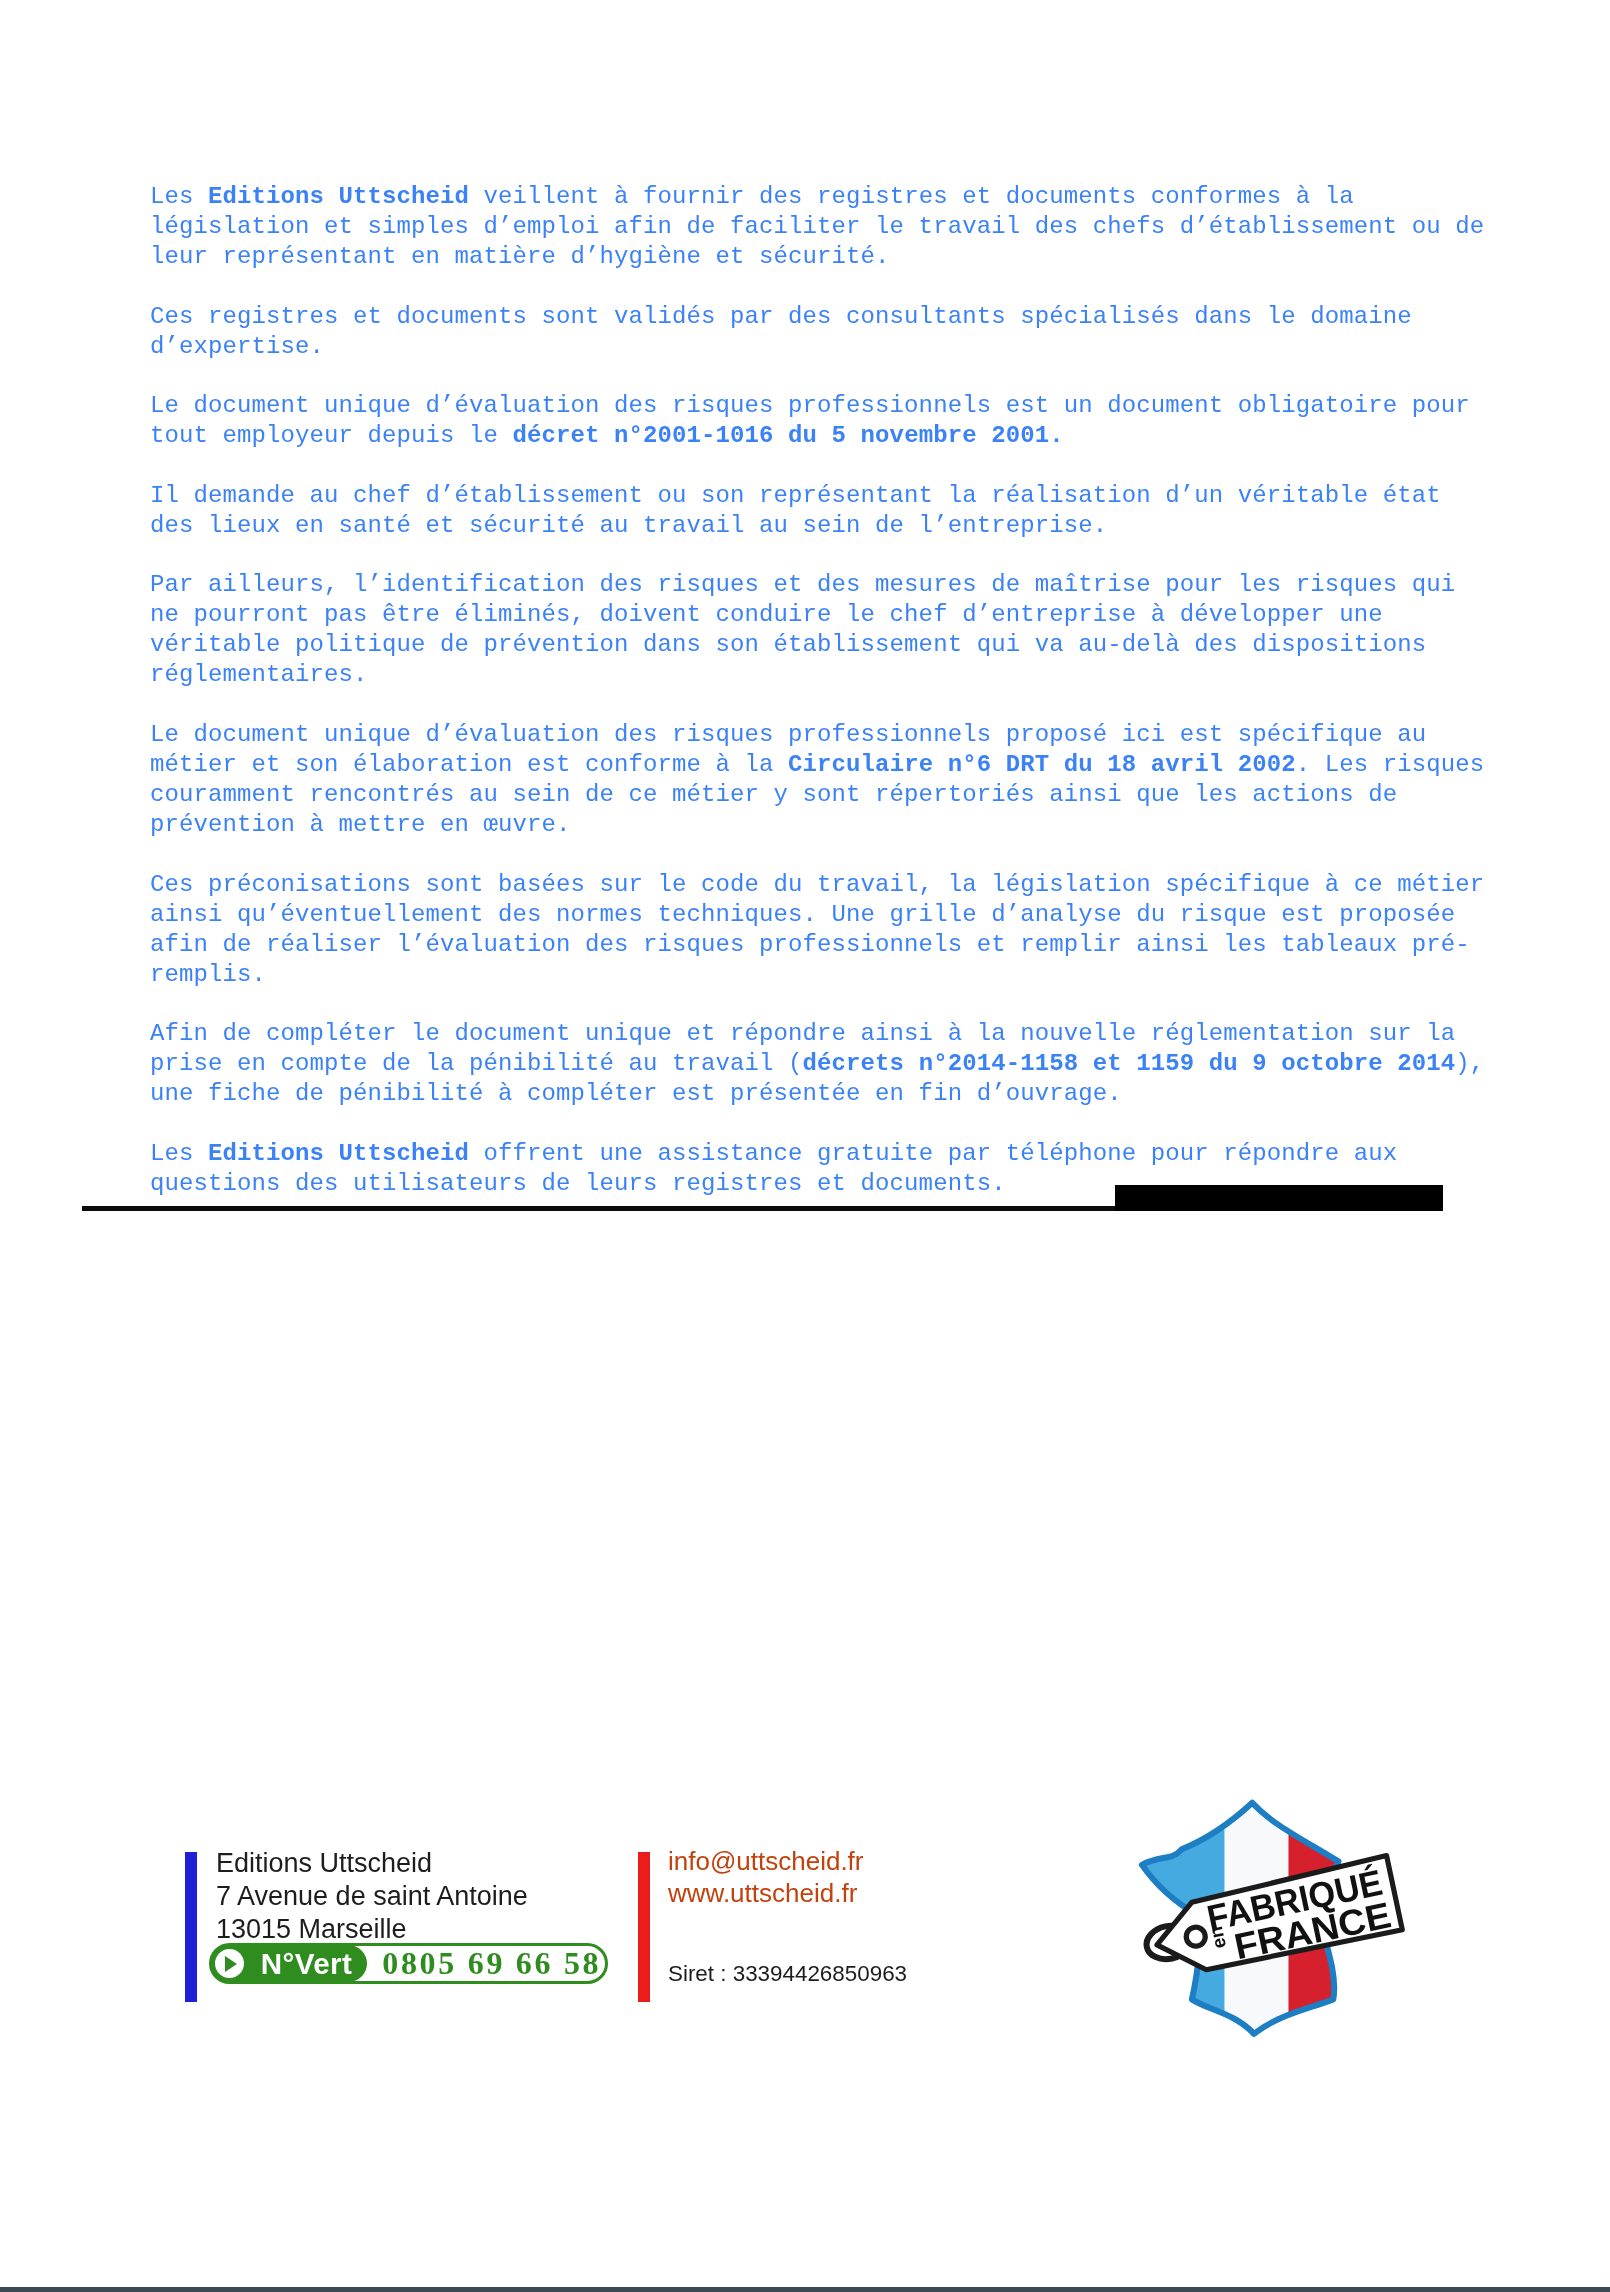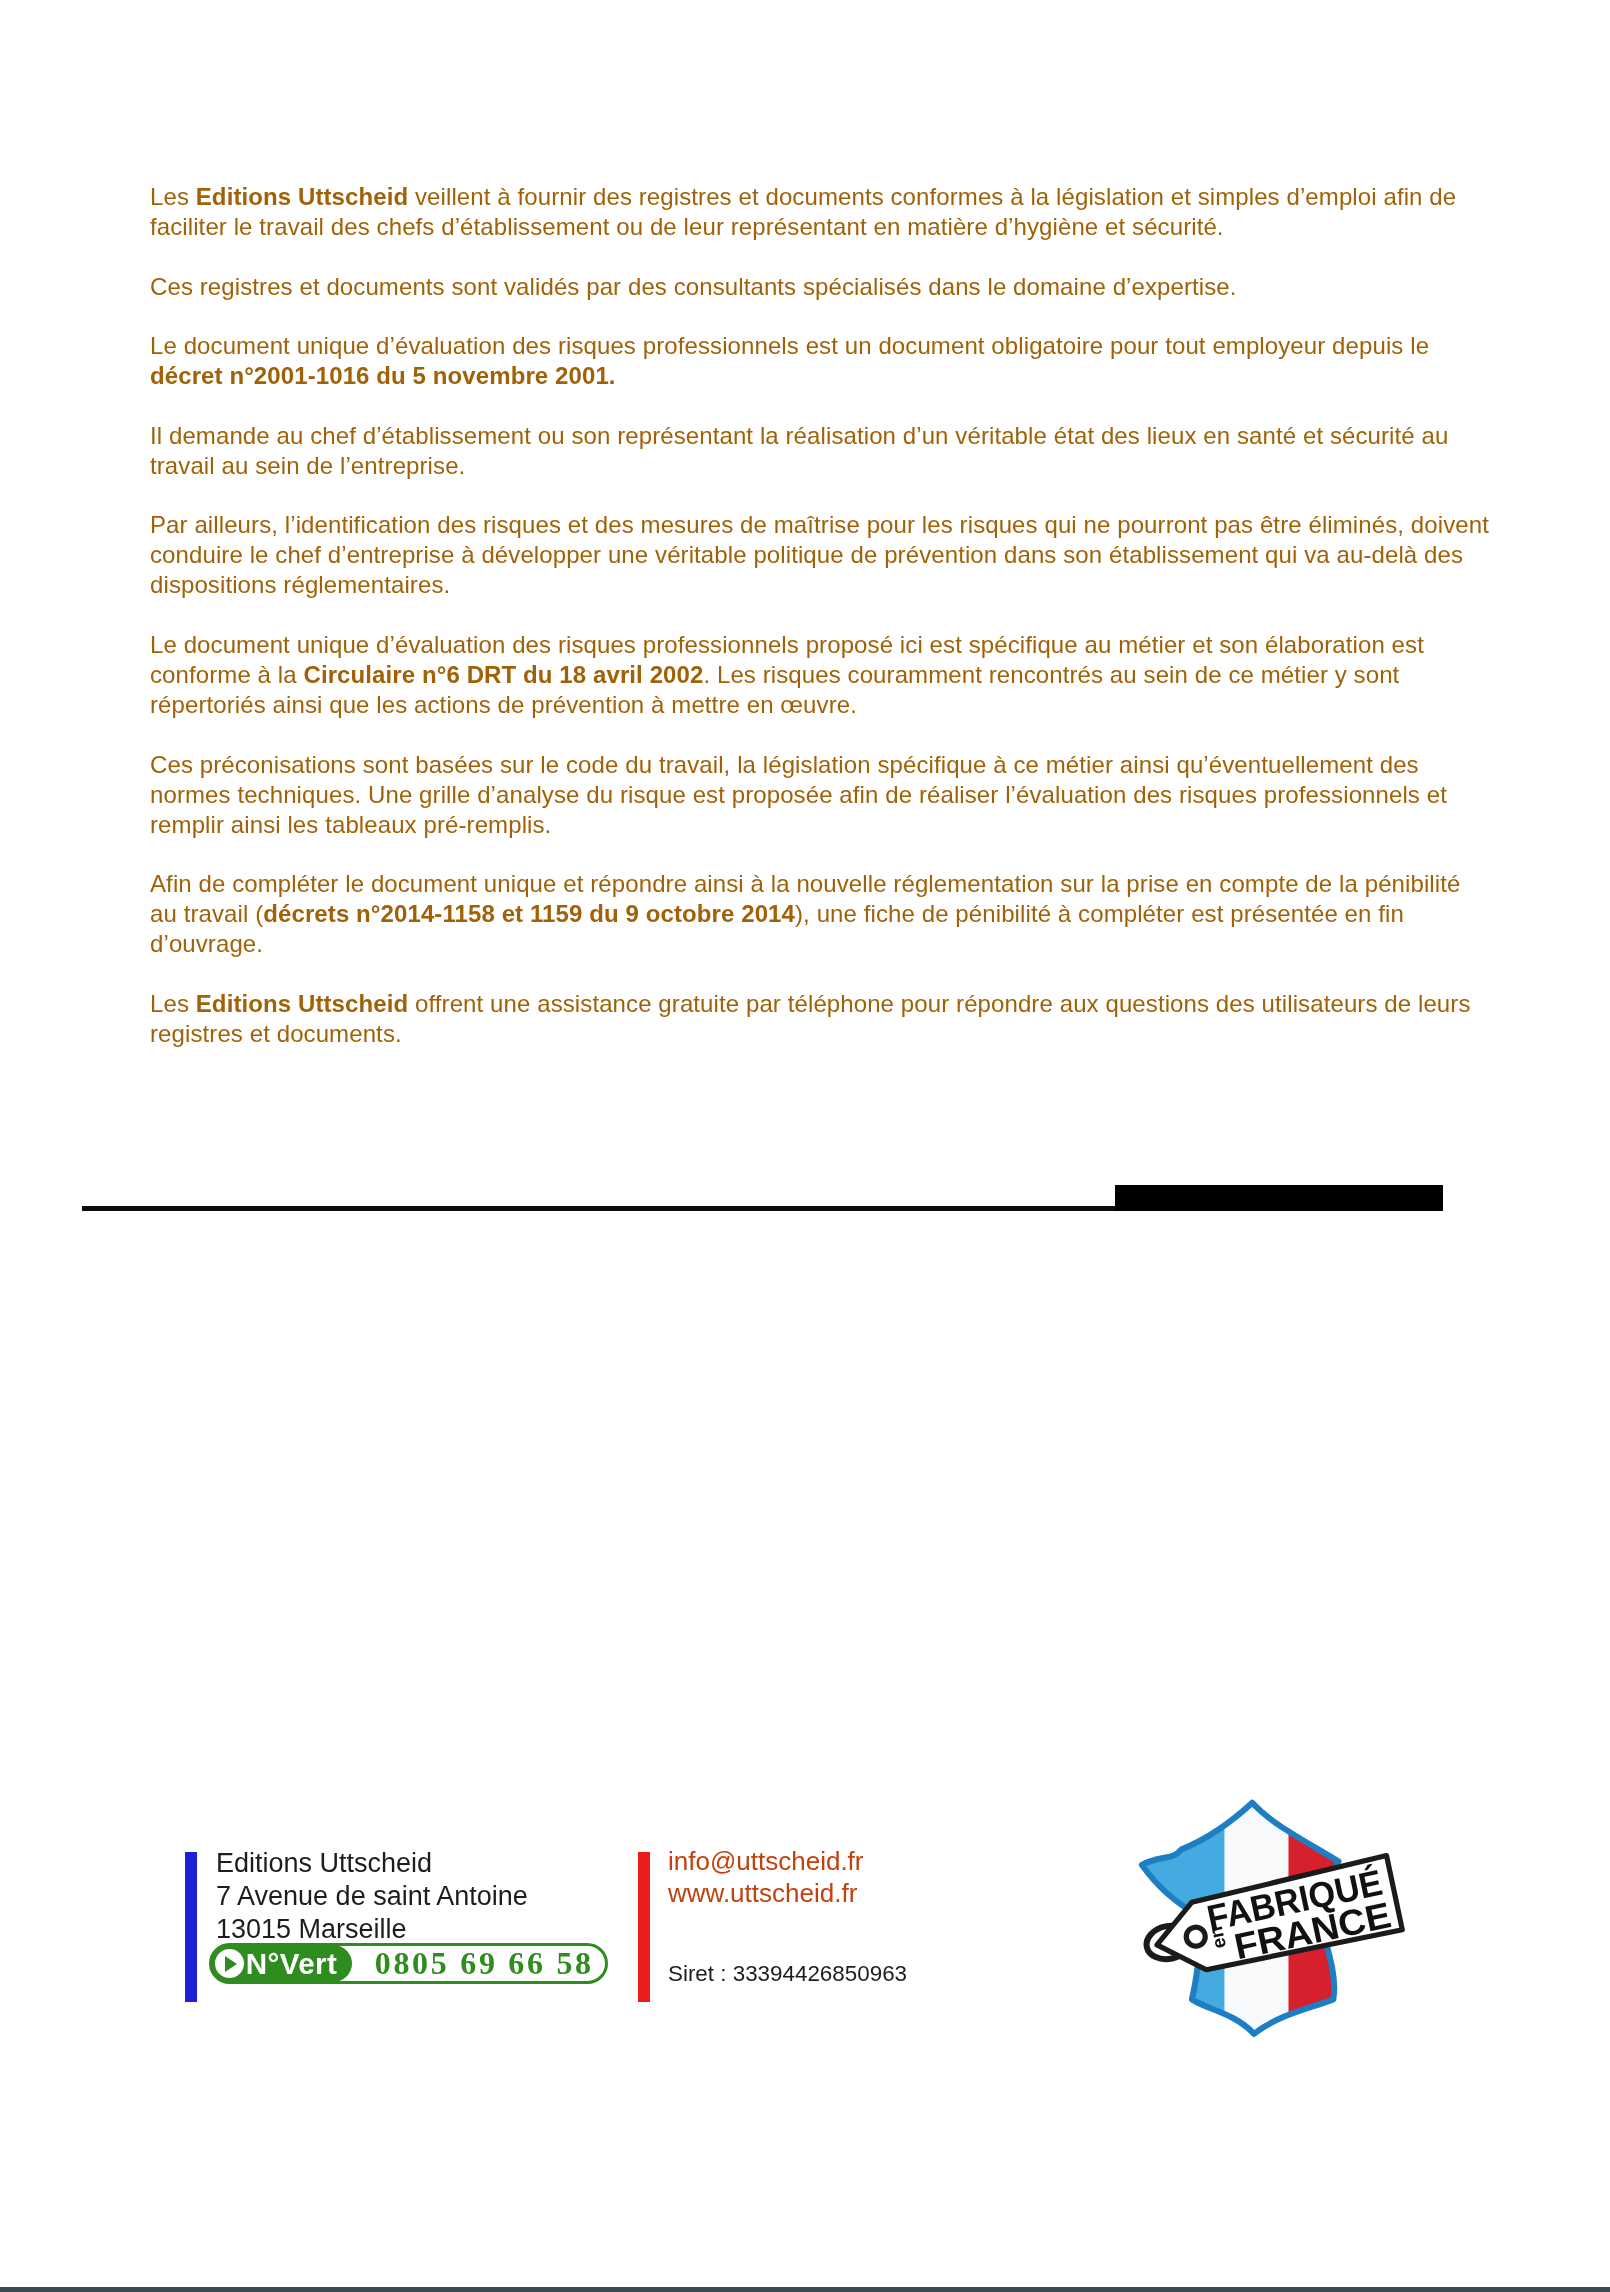--- a/index.html
+++ b/index.html
@@ -8,22 +8,23 @@
     width:1610px;height:2293px;
     background:#ffffff;
     overflow:hidden;
     font-family:"Liberation Sans", sans-serif;
   }
   
   .content{
     position:absolute;
     top:182px;left:150px;width:1343px;
     font-size:24px;line-height:30px;
-    color:#a16207;
+    color:#3b82f6;
     letter-spacing:0.1px;
+    font-family:Liberation Mono, monospace;
   }
   .content p{margin:0 0 29.6px 0;}
   .content b{font-weight:bold;}
   
   .rule{
     position:absolute;top:1206px;left:82px;
     width:1360px;height:4.5px;
     background:#0c0c0c;
   }
   .rule-block{
@@ -54,21 +55,21 @@
     background:#ffffff;
     border:3.6px solid var(--nvert-green,#2f8c1e);
     border-radius:25px;
     display:flex;align-items:stretch;
     box-sizing:border-box;
   }
   .nvert-left{
     background:var(--nvert-green,#2f8c1e);
     border-radius:21.5px;
     display:flex;align-items:center;
-    padding:0 14.3px 0 3.6px;gap:2px;
+    padding:0 14.3px 0 3.6px;gap:17px;
     margin:-0.9px 0 -0.9px -0.9px;
   }
   .nvert-circle{
     width:29px;height:29px;border-radius:50%;
     background:#ffffff;
     display:flex;align-items:center;justify-content:center;
     flex:none;
   }
   .nvert-tri{
     width:0;height:0;

